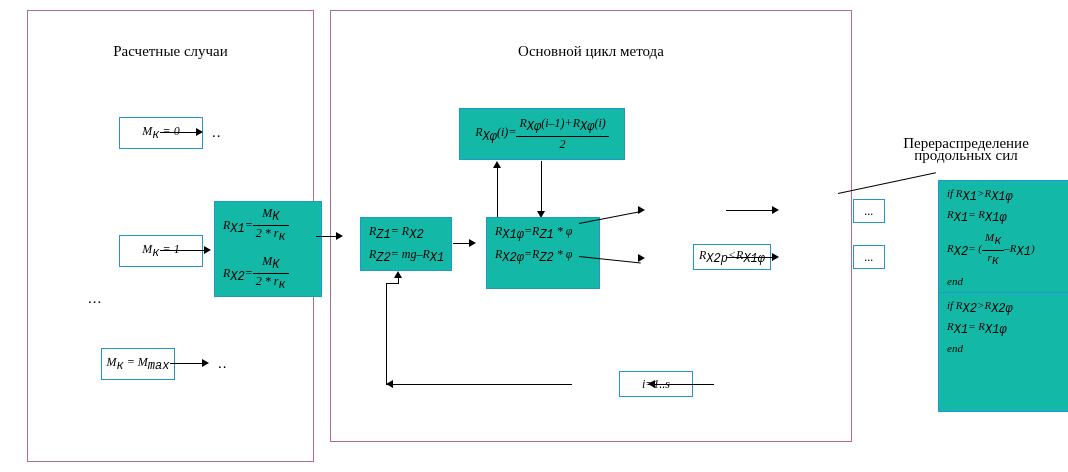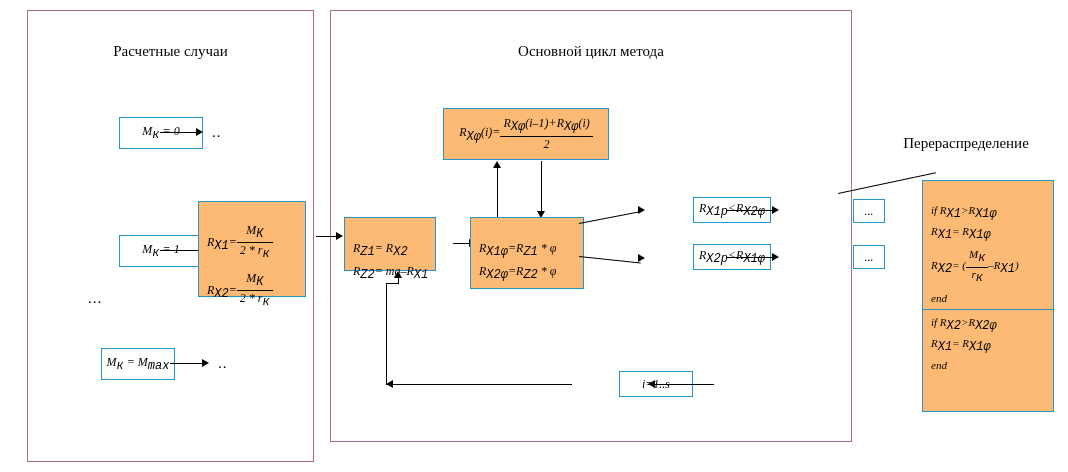--- a/index.html
+++ b/index.html
@@ -6,23 +6,23 @@
   body{font-family:"Liberation Serif", serif;}
   #stage{position:relative;width:1068px;height:472px;background:#ffffff;overflow:hidden;}
 
   .panel{position:absolute;border:1px solid #b06a8f;box-sizing:border-box;background:transparent;}
 
   .ttl{position:absolute;font-family:"Liberation Serif", serif;font-size:15px;color:#000;text-align:center;line-height:1.2;}
 
   .box{position:absolute;border:1px solid #2196c9;box-sizing:border-box;background:#ffffff;
        font-family:"Liberation Serif", serif;font-style:italic;font-size:12px;color:#000;
        display:flex;align-items:center;justify-content:center;text-align:center;margin-left:47px;}
-  .bigbox{position:absolute;border:1px solid #2196c9;box-sizing:border-box;background:#fdba74;
+  .bigbox{position:absolute;border:1px solid #2196c9;box-sizing:border-box;background:#14b8a6;
           font-family:"Liberation Serif", serif;font-style:italic;font-size:12px;color:#000;
-          padding:21px 8px;line-height:1.55;}
+          padding:4px 8px;line-height:1.55;margin-left:16px;}
 
   .ln{position:absolute;background:#000;}
   .h{height:1px;}
   .v{width:1px;}
 
   .arrow{position:absolute;width:0;height:0;}
   .ar-r{border-top:4px solid transparent;border-bottom:4px solid transparent;border-left:7px solid #000;}
   .ar-l{border-top:4px solid transparent;border-bottom:4px solid transparent;border-right:7px solid #000;}
   .ar-u{border-left:4px solid transparent;border-right:4px solid transparent;border-bottom:7px solid #000;}
   .ar-d{border-left:4px solid transparent;border-right:4px solid transparent;border-top:7px solid #000;}
@@ -40,20 +40,21 @@
 <body>
 
 <div id="stage">
 
   <div class="panel" style="left:27px;top:10px;width:287px;height:452px;"></div>
   <div class="panel" style="left:330px;top:10px;width:522px;height:432px;"></div>
 
   <div class="ttl" style="left:27px;top:42px;width:287px;">Расчетные случаи</div>
   <div class="ttl" style="left:330px;top:42px;width:522px;">Основной цикл метода</div>
   <div class="ttl" style="left:868px;top:126px;width:196px;margin-top:8px;">Перераспределение</div>
+  <div class="ttl" style="left:868px;top:146px;width:196px;">продольных сил</div>
 
   <div class="box" style="left:72px;top:117px;width:84px;height:32px;">
     <span class="nw">
       <span>M</span><sub>к</sub>
       <span>= 0</span>
     </span>
   </div>
   <div class="box" style="left:72px;top:235px;width:84px;height:32px;">
     <span class="nw">
       <span>M</span><sub>к</sub>
@@ -124,25 +125,20 @@
       <span>R</span><sub>Х2φ</sub><span>=R</span><sub>Z2</sub> <span>* φ</span>
     </div>
   </div>
 
   <div class="ln h" style="left:579px;top:223px;width:62px;transform:rotate(-11deg);transform-origin:left center;"></div>
   <div class="arrow ar-r" style="left:638px;top:206px;"></div>
 
   <div class="ln h" style="left:579px;top:256px;width:62px;transform:rotate(6deg);transform-origin:left center;"></div>
   <div class="arrow ar-r" style="left:638px;top:254px;"></div>
 
-  <div class="box" style="left:646px;top:197px;width:78px;height:26px;">
-    <span class="nw">
-      <span>R</span><sub>Х1р</sub><span>&lt;</span><span>R</span><sub>Х2φ</sub>
-    </span>
-  </div>
 
   <div class="box" style="left:646px;top:244px;width:78px;height:26px;">
     <span class="nw">
       <span>R</span><sub>Х2р</sub><span>&lt;</span><span>R</span><sub>Х1φ</sub>
     </span>
   </div>
 
   <div class="ln h" style="left:726px;top:210px;width:46px;"></div>
   <div class="arrow ar-r" style="left:772px;top:206px;"></div>
 

